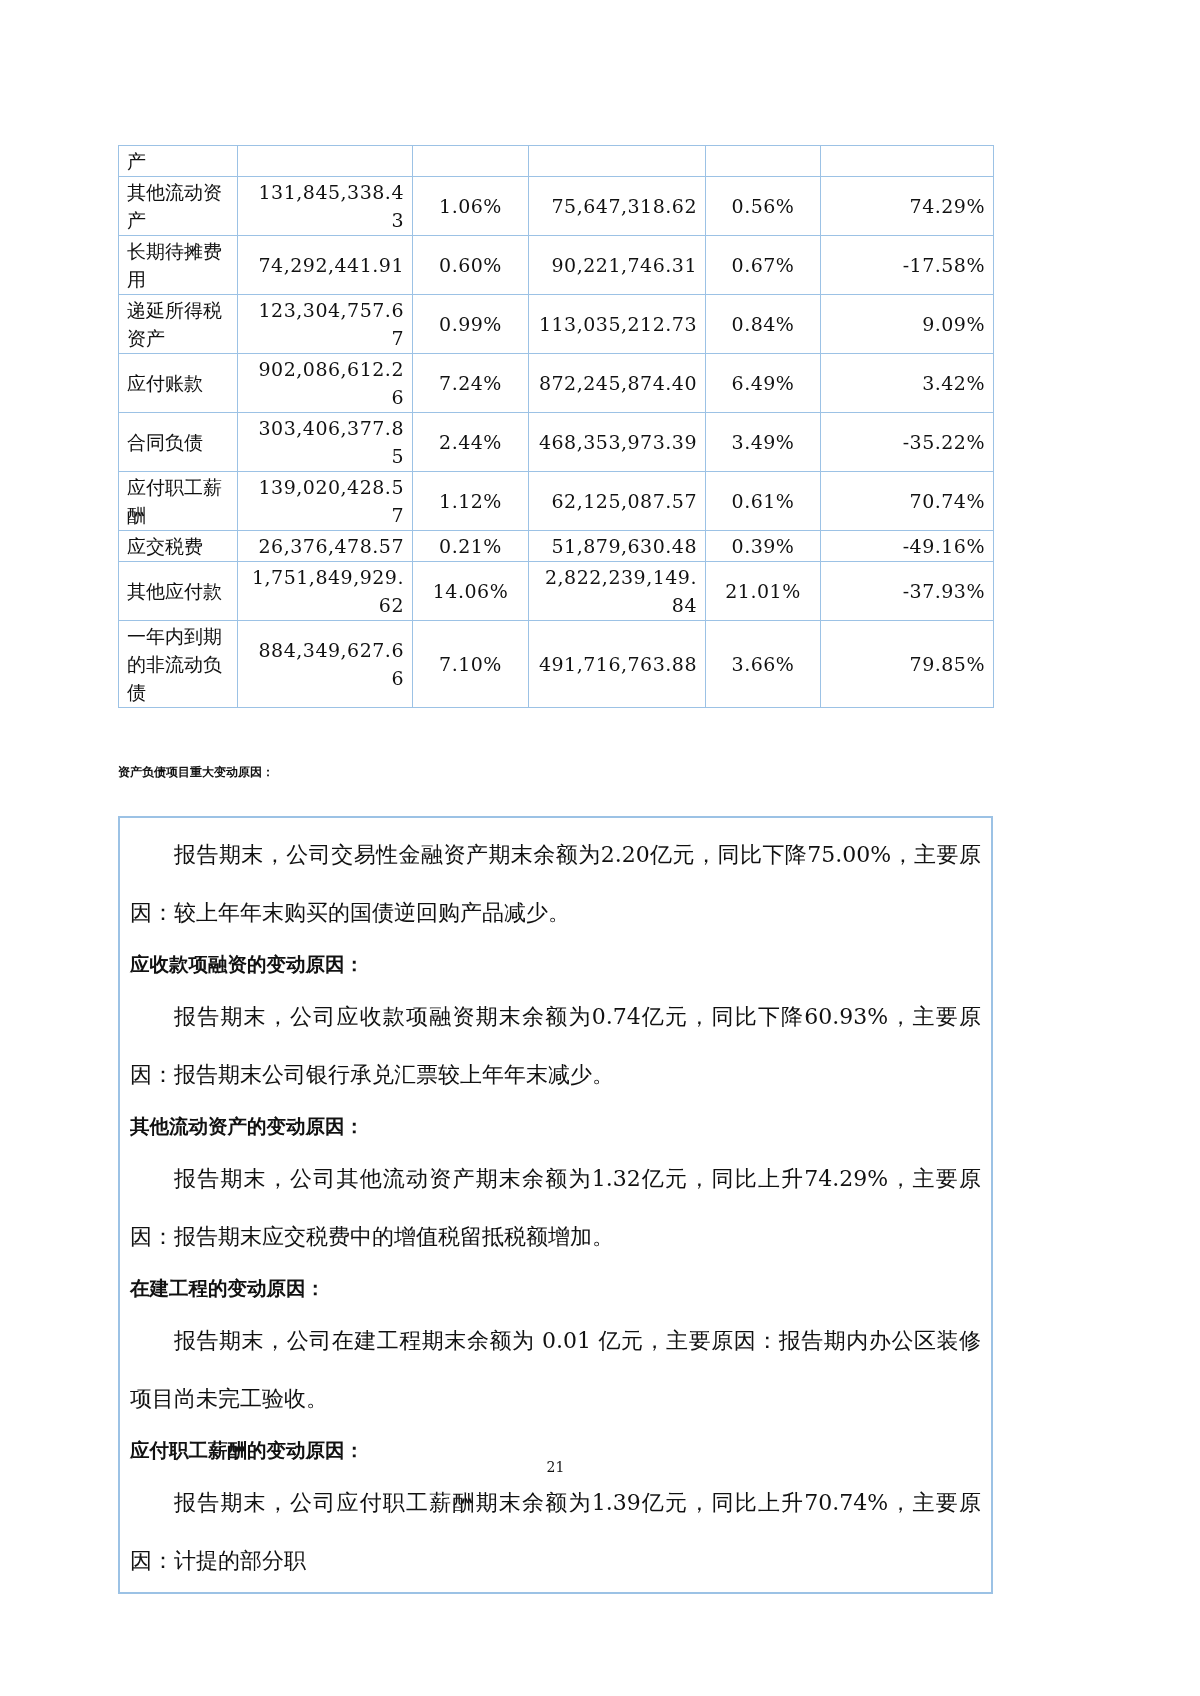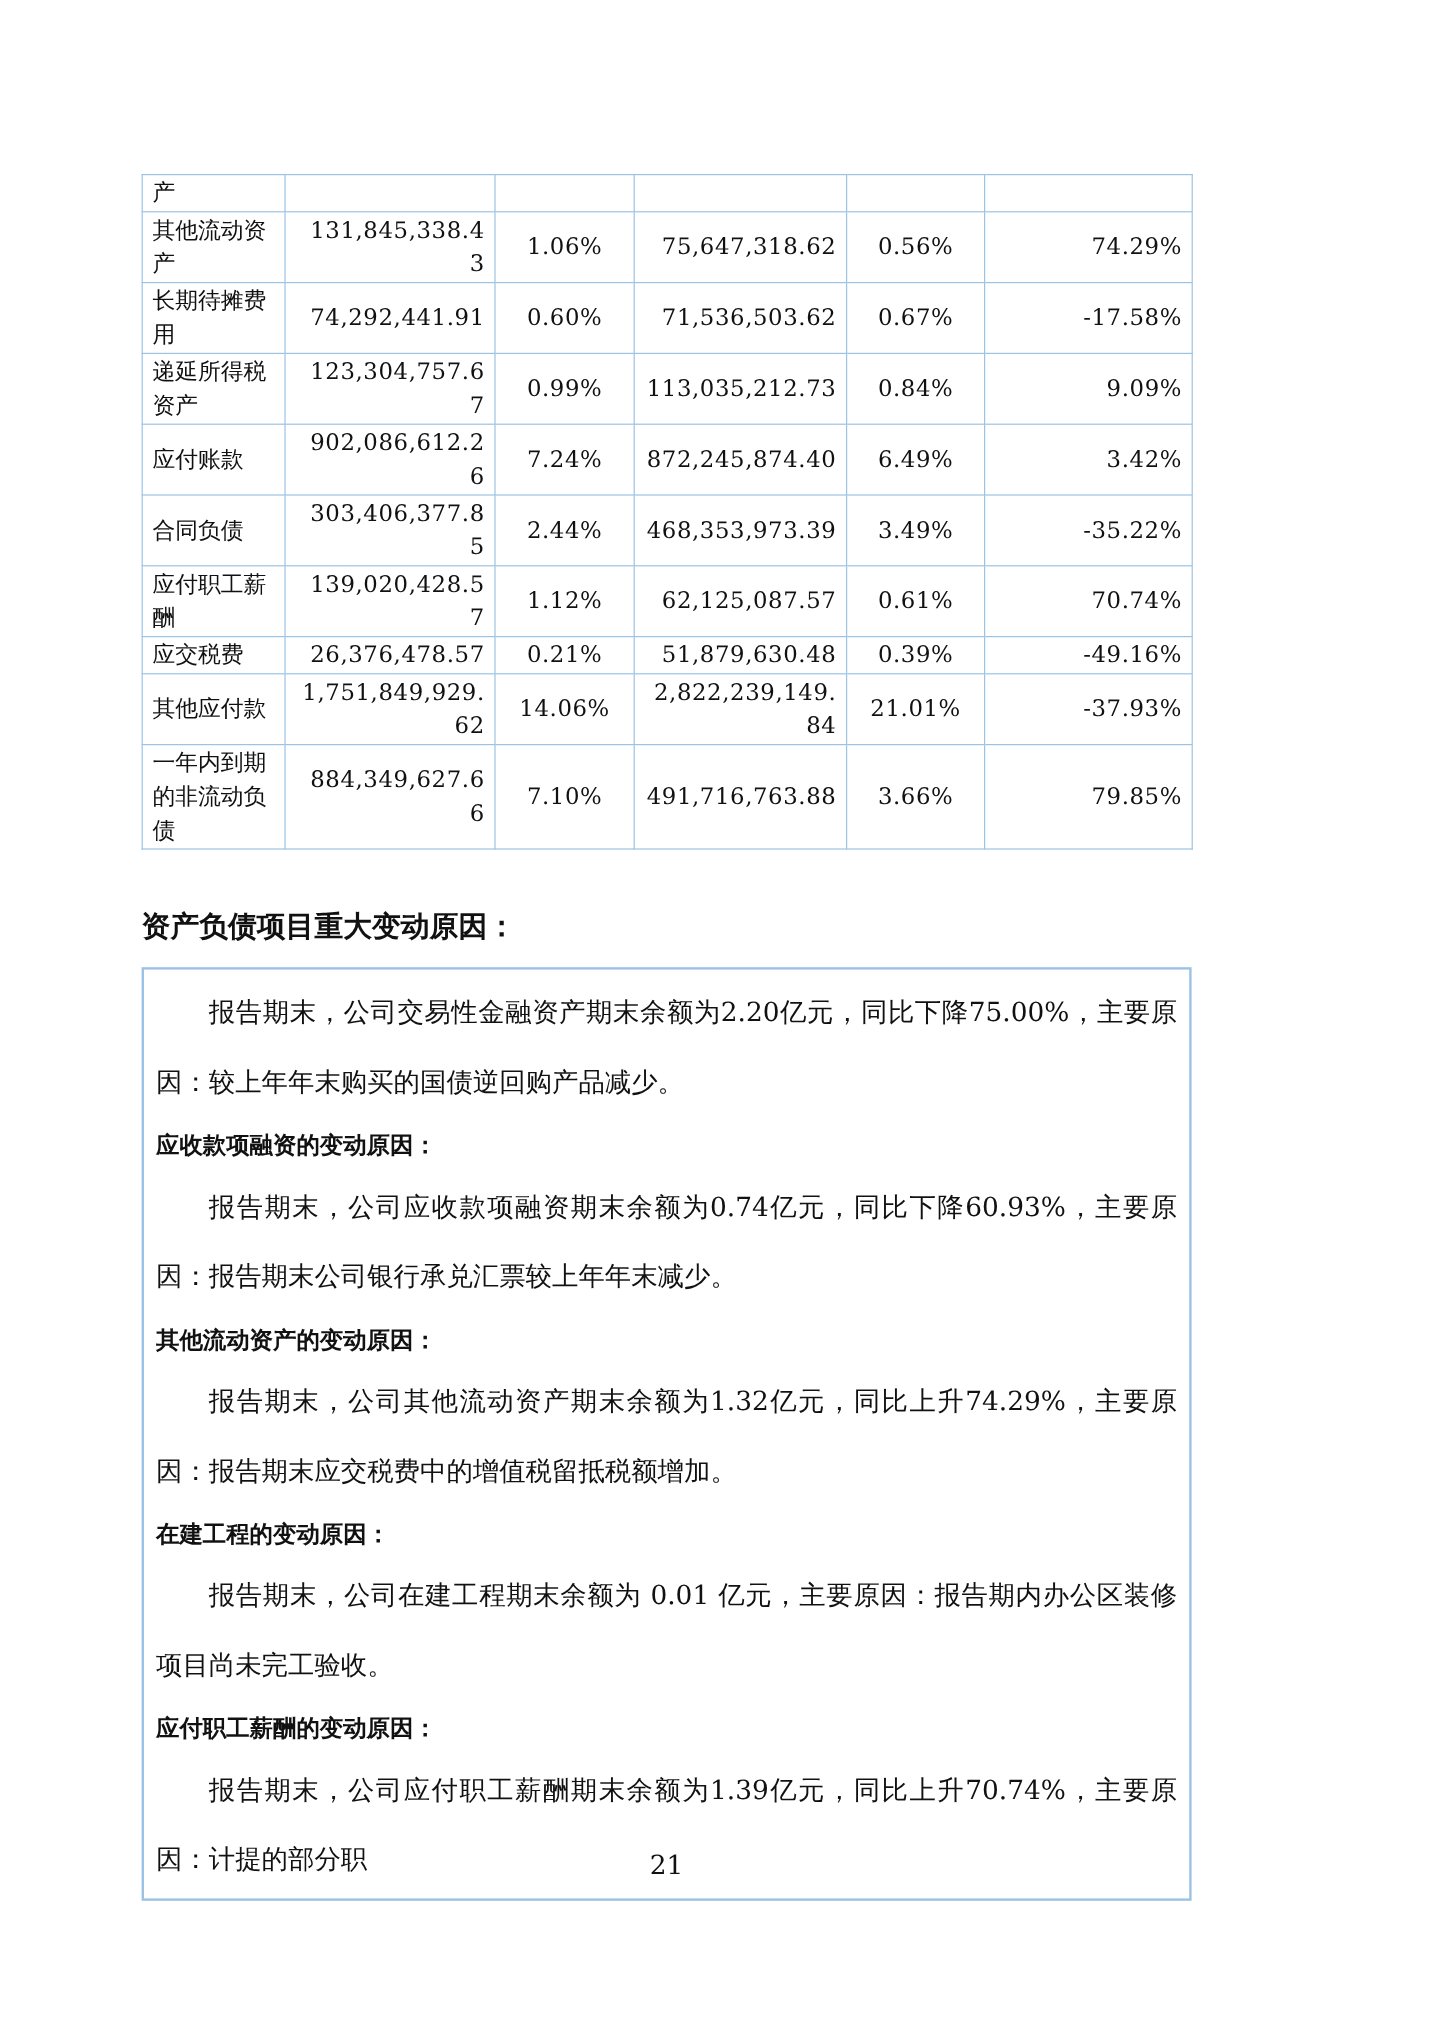--- a/index.html
+++ b/index.html
@@ -30,23 +30,23 @@
     vertical-align:middle;
     word-break:break-all;
   }
   td.label-cell { text-align:left; padding-left:6px; padding-right:4px; }
   td.amount-cell { text-align:right; padding-right:10px; letter-spacing:0.5px; }
   td.pct-cell { text-align:center; padding-right:12px; letter-spacing:0.5px; }
   td.change-cell { text-align:right; padding-right:12px; letter-spacing:0.5px; }
   
   .section-heading {
     margin-top:50px;
-    margin-bottom:20px;
+    margin-bottom:30px;
     font-weight:bold;
-    font-size:24px;
+    font-size:12px;
     line-height:28px;
   }
   
   .reasons-box {
     border:2px solid #9cc2e5;
     padding:8px 10px 2px 10px;
     overflow:hidden;
   }
   .reason-title {
     font-weight:bold;
@@ -55,25 +55,25 @@
   }
   .reason-body {
     font-size:22px;
     line-height:58px;
     text-indent:2em;
     text-align:justify;
   }
   
   .page-number {
     position:absolute;
-    top:1543px;
+    top:1459px;
     left:118px;
     width:875px;
     text-align:center;
-    font-size:22px;
+    font-size:14px;
   }
 </style>
 </head>
 <body>
 
 <div class="content">
 
   <table class="fin">
     <colgroup>
       <col style="width:119px">
@@ -99,21 +99,21 @@
     <td class="pct-cell">1.06%</td>
     <td class="amount-cell">75,647,318.62</td>
     <td class="pct-cell">0.56%</td>
     <td class="change-cell">74.29%</td>
   </tr>
 
   <tr>
     <td class="label-cell">长期待摊费用</td>
     <td class="amount-cell">74,292,441.91</td>
     <td class="pct-cell">0.60%</td>
-    <td class="amount-cell">71,536,503.62</td>
+    <td class="amount-cell">90,221,746.31</td>
     <td class="pct-cell">0.67%</td>
     <td class="change-cell">-17.58%</td>
   </tr>
 
   <tr>
     <td class="label-cell">递延所得税资产</td>
     <td class="amount-cell">123,304,757.67</td>
     <td class="pct-cell">0.99%</td>
     <td class="amount-cell">113,035,212.73</td>
     <td class="pct-cell">0.84%</td>

